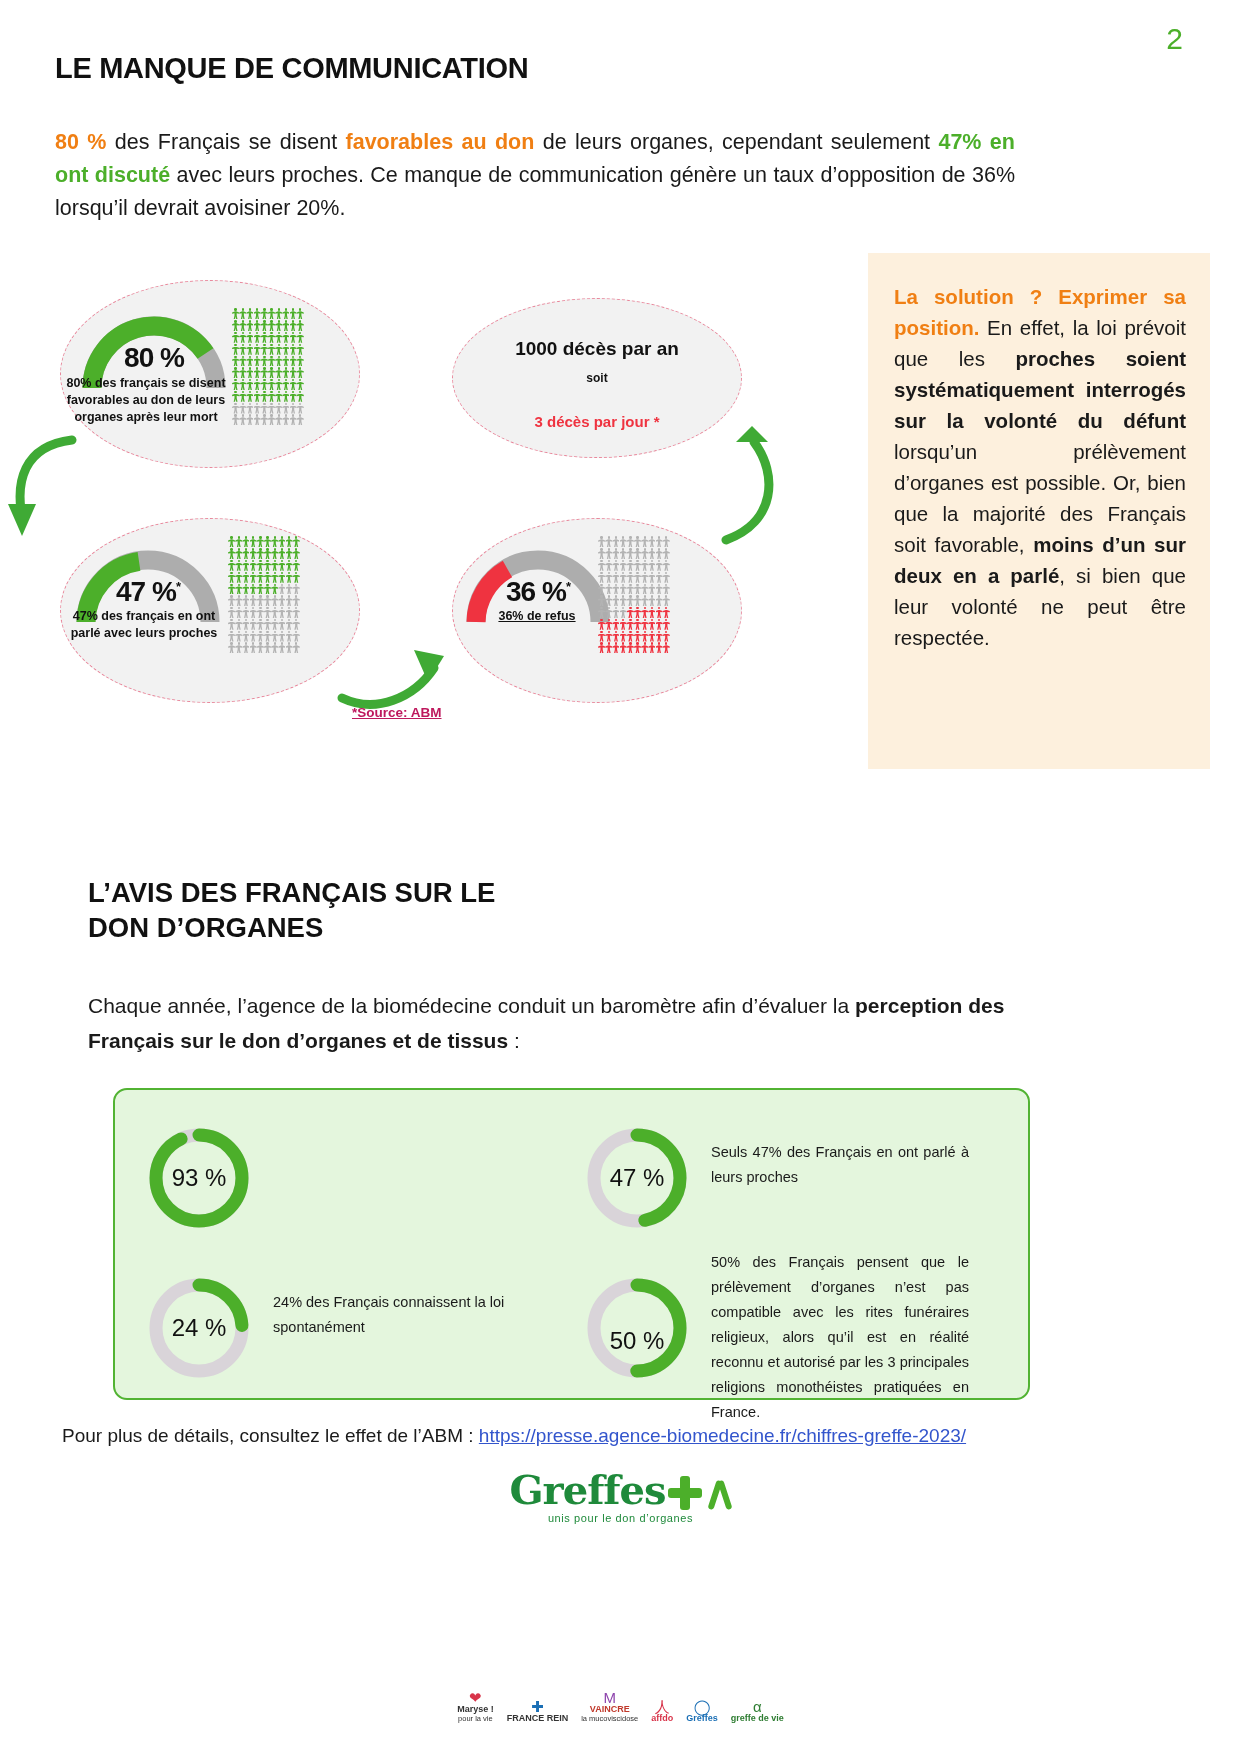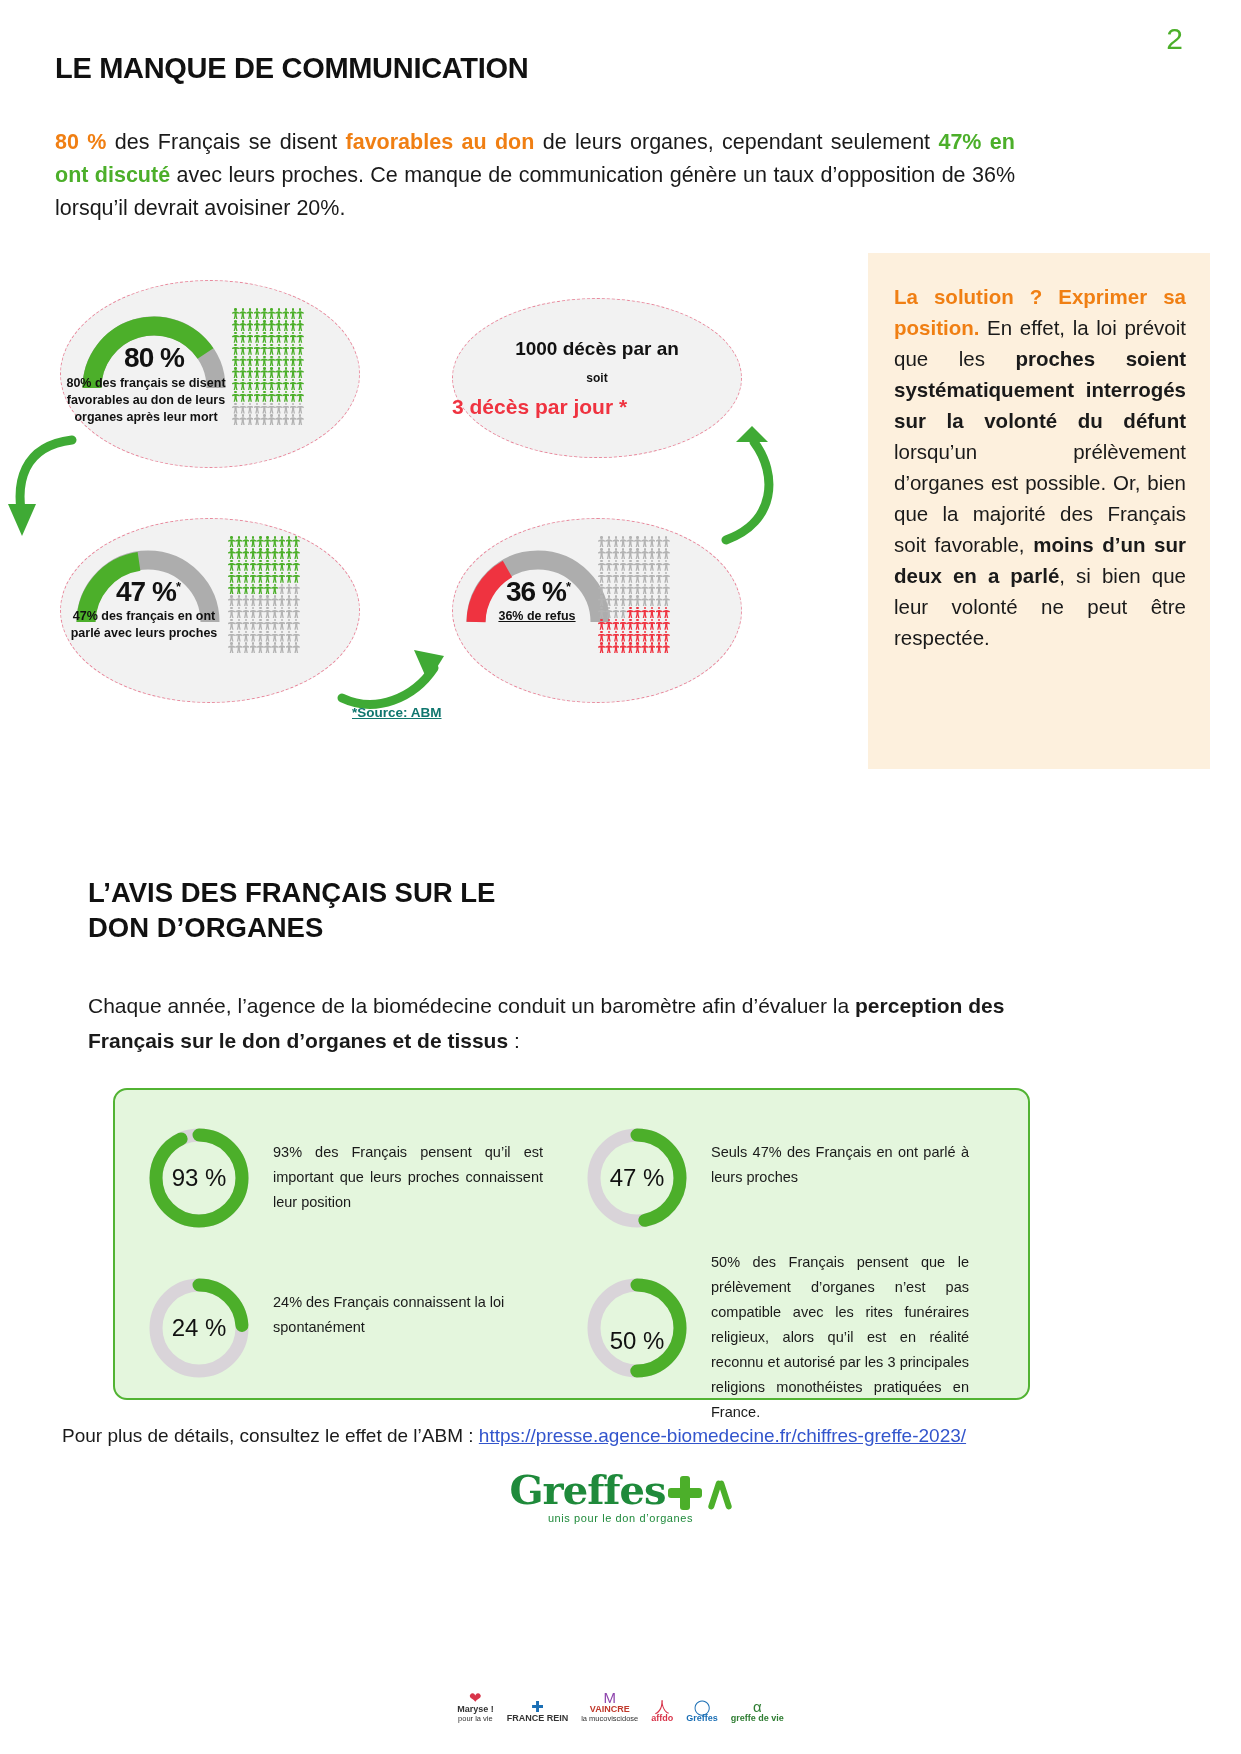--- a/index.html
+++ b/index.html
@@ -75,21 +75,21 @@
     content:""; position:absolute; left:0px; top:2.9px;
     width:7px; height:8px; background:currentColor;
     clip-path:polygon(42% 0,58% 0,100% 14%,100% 30%,66% 26%,66% 52%,78% 100%,58% 100%,50% 62%,42% 100%,22% 100%,34% 52%,34% 26%,0 30%,0 14%);
   }
 
   
   .arrow { position:absolute; }
 
   .src-note {
     position:absolute; left:352px; top:455px;
-    font-size:13.5px; font-weight:bold; color:#0f766e;
+    font-size:13.5px; font-weight:bold; color:#be185d;
     text-decoration:underline;
   }
 
   
   .sol-box {
     position:absolute; left:868px; top:253px; width:342px; height:516px;
     background:#fdf0dd;
     padding:28px 24px 0 26px;
   }
   .sol-box p {
@@ -210,21 +210,21 @@
 
   <div class="picto" style="left:232px; top:58px; width:84px; color:#4caf2a;">
     <span id="picto1"><i style="color:#4caf2a"></i><i style="color:#4caf2a"></i><i style="color:#4caf2a"></i><i style="color:#4caf2a"></i><i style="color:#4caf2a"></i><i style="color:#4caf2a"></i><i style="color:#4caf2a"></i><i style="color:#4caf2a"></i><i style="color:#4caf2a"></i><i style="color:#4caf2a"></i><br><i style="color:#4caf2a"></i><i style="color:#4caf2a"></i><i style="color:#4caf2a"></i><i style="color:#4caf2a"></i><i style="color:#4caf2a"></i><i style="color:#4caf2a"></i><i style="color:#4caf2a"></i><i style="color:#4caf2a"></i><i style="color:#4caf2a"></i><i style="color:#4caf2a"></i><br><i style="color:#4caf2a"></i><i style="color:#4caf2a"></i><i style="color:#4caf2a"></i><i style="color:#4caf2a"></i><i style="color:#4caf2a"></i><i style="color:#4caf2a"></i><i style="color:#4caf2a"></i><i style="color:#4caf2a"></i><i style="color:#4caf2a"></i><i style="color:#4caf2a"></i><br><i style="color:#4caf2a"></i><i style="color:#4caf2a"></i><i style="color:#4caf2a"></i><i style="color:#4caf2a"></i><i style="color:#4caf2a"></i><i style="color:#4caf2a"></i><i style="color:#4caf2a"></i><i style="color:#4caf2a"></i><i style="color:#4caf2a"></i><i style="color:#4caf2a"></i><br><i style="color:#4caf2a"></i><i style="color:#4caf2a"></i><i style="color:#4caf2a"></i><i style="color:#4caf2a"></i><i style="color:#4caf2a"></i><i style="color:#4caf2a"></i><i style="color:#4caf2a"></i><i style="color:#4caf2a"></i><i style="color:#4caf2a"></i><i style="color:#4caf2a"></i><br><i style="color:#4caf2a"></i><i style="color:#4caf2a"></i><i style="color:#4caf2a"></i><i style="color:#4caf2a"></i><i style="color:#4caf2a"></i><i style="color:#4caf2a"></i><i style="color:#4caf2a"></i><i style="color:#4caf2a"></i><i style="color:#4caf2a"></i><i style="color:#4caf2a"></i><br><i style="color:#4caf2a"></i><i style="color:#4caf2a"></i><i style="color:#4caf2a"></i><i style="color:#4caf2a"></i><i style="color:#4caf2a"></i><i style="color:#4caf2a"></i><i style="color:#4caf2a"></i><i style="color:#4caf2a"></i><i style="color:#4caf2a"></i><i style="color:#4caf2a"></i><br><i style="color:#4caf2a"></i><i style="color:#4caf2a"></i><i style="color:#4caf2a"></i><i style="color:#4caf2a"></i><i style="color:#4caf2a"></i><i style="color:#4caf2a"></i><i style="color:#4caf2a"></i><i style="color:#4caf2a"></i><i style="color:#4caf2a"></i><i style="color:#4caf2a"></i><br><i style="color:#b3b3b3"></i><i style="color:#b3b3b3"></i><i style="color:#b3b3b3"></i><i style="color:#b3b3b3"></i><i style="color:#b3b3b3"></i><i style="color:#b3b3b3"></i><i style="color:#b3b3b3"></i><i style="color:#b3b3b3"></i><i style="color:#b3b3b3"></i><i style="color:#b3b3b3"></i><br><i style="color:#b3b3b3"></i><i style="color:#b3b3b3"></i><i style="color:#b3b3b3"></i><i style="color:#b3b3b3"></i><i style="color:#b3b3b3"></i><i style="color:#b3b3b3"></i><i style="color:#b3b3b3"></i><i style="color:#b3b3b3"></i><i style="color:#b3b3b3"></i><i style="color:#b3b3b3"></i><br></span>
   </div>
 
   <div class="ov-caption" style="left:66px; top:125px; width:160px;">80% des français se disent favorables au don de leurs organes après leur mort</div>
 
   <div class="oval oval-2"></div>
   <div style="position:absolute; left:452px; top:88px; width:290px; text-align:center; font-size:19px; font-weight:bold; color:#111;">1000 décès par an</div>
   <div style="position:absolute; left:452px; top:121px; width:290px; text-align:center; font-size:12px; font-weight:bold; color:#111;">soit</div>
-  <div style="position:absolute; left:452px; top:145px; width:290px; font-size:21px; font-weight:bold; color:#ef3340;">
+  <div style="position:absolute; left:452px; top:163px; width:290px; text-align:center; font-size:15px; font-weight:bold; color:#ef3340;">
     <span>3 décès par jour</span><span> *</span>
   </div>
 
   <div class="oval oval-3"></div>
 
   <div class="gauge" style="left:72px; top:292px; width:152px; height:86px;">
     <svg width="152" height="86" viewBox="0 0 152 86">
       <path d="M14 80 A62 62 0 0 1 138 80" stroke="#adadad" stroke-width="19" fill="none" stroke-linecap="butt"></path>
       <path d="M14 80 A62 62 0 0 1 67 19.4" stroke="#4caf2a" stroke-width="19" fill="none" stroke-linecap="butt"></path>
     </svg>
@@ -274,21 +274,20 @@
 <div class="green-panel">
 
   <div class="donut-cell" style="left:32px; top:36px; width:410px;">
     <div class="donut">
       <svg width="104" height="104" viewBox="0 0 104 104">
         <circle cx="52" cy="52" r="43" fill="none" stroke="#d9d4d9" stroke-width="13"></circle>
         <circle id="arc93" cx="52" cy="52" r="43" fill="none" stroke="#4caf2a" stroke-width="13" stroke-linecap="round" transform="rotate(-90 52 52)" stroke-dasharray="251.26458043411162 270.1769682087222"></circle>
       </svg>
       <div class="num">93 %</div>
     </div>
-    <div class="donut-text" style="margin-left:22px; width:270px; padding-top:14px;">93% des Français pensent qu’il est important que leurs proches connaissent leur position</div>
   </div>
 
   <div class="donut-cell" style="left:470px; top:36px; width:430px;">
     <div class="donut">
       <svg width="104" height="104" viewBox="0 0 104 104">
         <circle cx="52" cy="52" r="43" fill="none" stroke="#d9d4d9" stroke-width="13"></circle>
         <circle id="arc47" cx="52" cy="52" r="43" fill="none" stroke="#4caf2a" stroke-width="13" stroke-linecap="round" transform="rotate(-90 52 52)" stroke-dasharray="126.98317505809945 270.1769682087222"></circle>
       </svg>
       <div class="num">47 %</div>
     </div>

